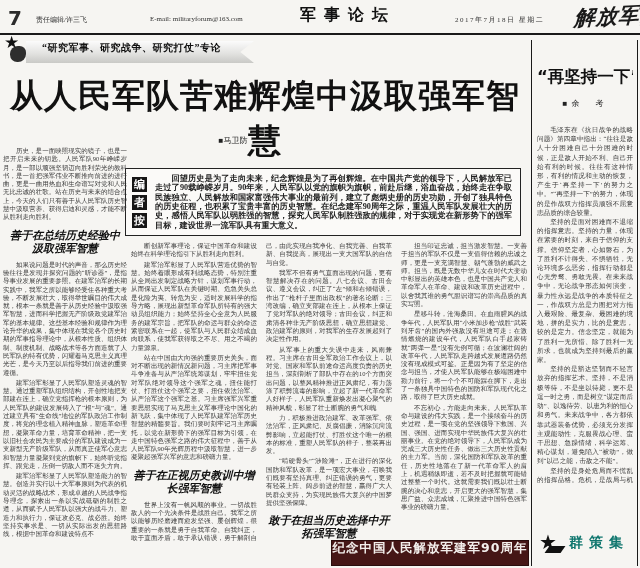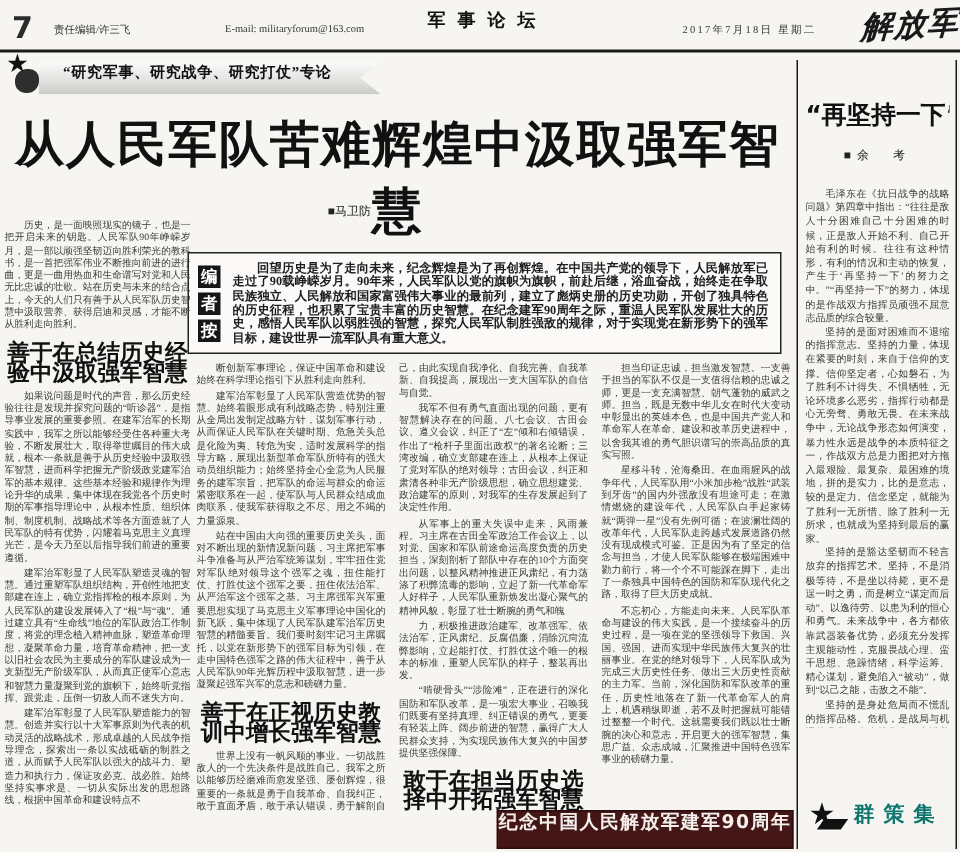--- a/index.html
+++ b/index.html
@@ -9,21 +9,21 @@
     background:#f6f5f2; color:#2b2b2b; position:relative;
   }
   .page { position:absolute; inset:0; }
 
   
   .header { position:absolute; left:0; top:0; width:640px; height:33px; }
   .page-num { position:absolute; left:8px; top:6px; font-size:20px; font-weight:bold;
     font-family:"DejaVu Sans",sans-serif; }
   .editor-info { position:absolute; left:36px; top:15px; font-size:7px; color:#333; }
   .email { position:absolute; left:150px; top:15px; font-size:7px; color:#333; text-decoration:none; }
-  .forum-title { position:absolute; left:285px; top:5px; font-size:12px; font-weight:900;
+  .forum-title { position:absolute; left:300px; top:5px; font-size:16px; font-weight:900;
     letter-spacing:8px; font-family:"DejaVu Sans",sans-serif; color:#111; }
   .date { position:absolute; left:455px; top:15px; font-size:7px; letter-spacing:1.5px; color:#333; }
   .masthead { position:absolute; left:574px; top:2px; font-size:21px; font-weight:900;
     font-style:italic; transform:rotate(-3deg) skewX(-6deg); letter-spacing:1px;
     font-family:"Liberation Serif",serif; color:#1a1a1a; white-space:nowrap; }
   .header-rule { position:absolute; left:0; top:33px; width:640px; height:2px; background:#1a1a1a; }
 
   
   .ribbon-wrap { position:absolute; left:4px; top:38px; width:260px; height:30px; }
   .ribbon { position:absolute; left:22px; top:3px; width:228px; height:22px;
@@ -53,23 +53,23 @@
     font-family:"DejaVu Sans",sans-serif; }
   .ed-text { flex:1; font-size:8.2px; line-height:9.3px; font-weight:bold;
     text-align:justify; color:#1e1e1e; text-indent:2em; }
 
   
   .col1 { position:absolute; left:3px; top:147px; width:124px; height:418px; overflow:hidden; }
   .flow { position:absolute; left:131px; top:242px; width:396px; height:324px; overflow:hidden;
     column-count:3; column-gap:9px; }
   .col-para { font-size:6.5px; line-height:8.3px; text-align:justify; text-indent:2em;
     color:#3a3a3a; margin-bottom:2px; }
-  .col-heading { font-size:15px; line-height:13px; font-weight:900; text-align:center;
+  .col-heading { font-size:11px; line-height:13px; font-weight:900; text-align:center;
     font-family:"DejaVu Sans",sans-serif; color:#111; margin:7px 2px 6px 2px;
-    break-inside:avoid; }
+    break-inside:avoid;font-style:italic; }
 
   
   .banner { position:absolute; left:331px; top:540px; width:198px; height:26px;
     display:flex; justify-content:center;
     color:#f3efec; font-size:12.5px; font-weight:900; letter-spacing:1px;
     font-family:"DejaVu Sans",sans-serif; box-shadow:0 0 0 1px #2a0d0d inset; }
 
   
   .v-rule-left  { position:absolute; left:531px; top:40px; width:1px; height:526px; background:#1a1a1a; }
   .v-rule-right { position:absolute; left:637px; top:40px; width:1px; height:526px; background:#1a1a1a; }

